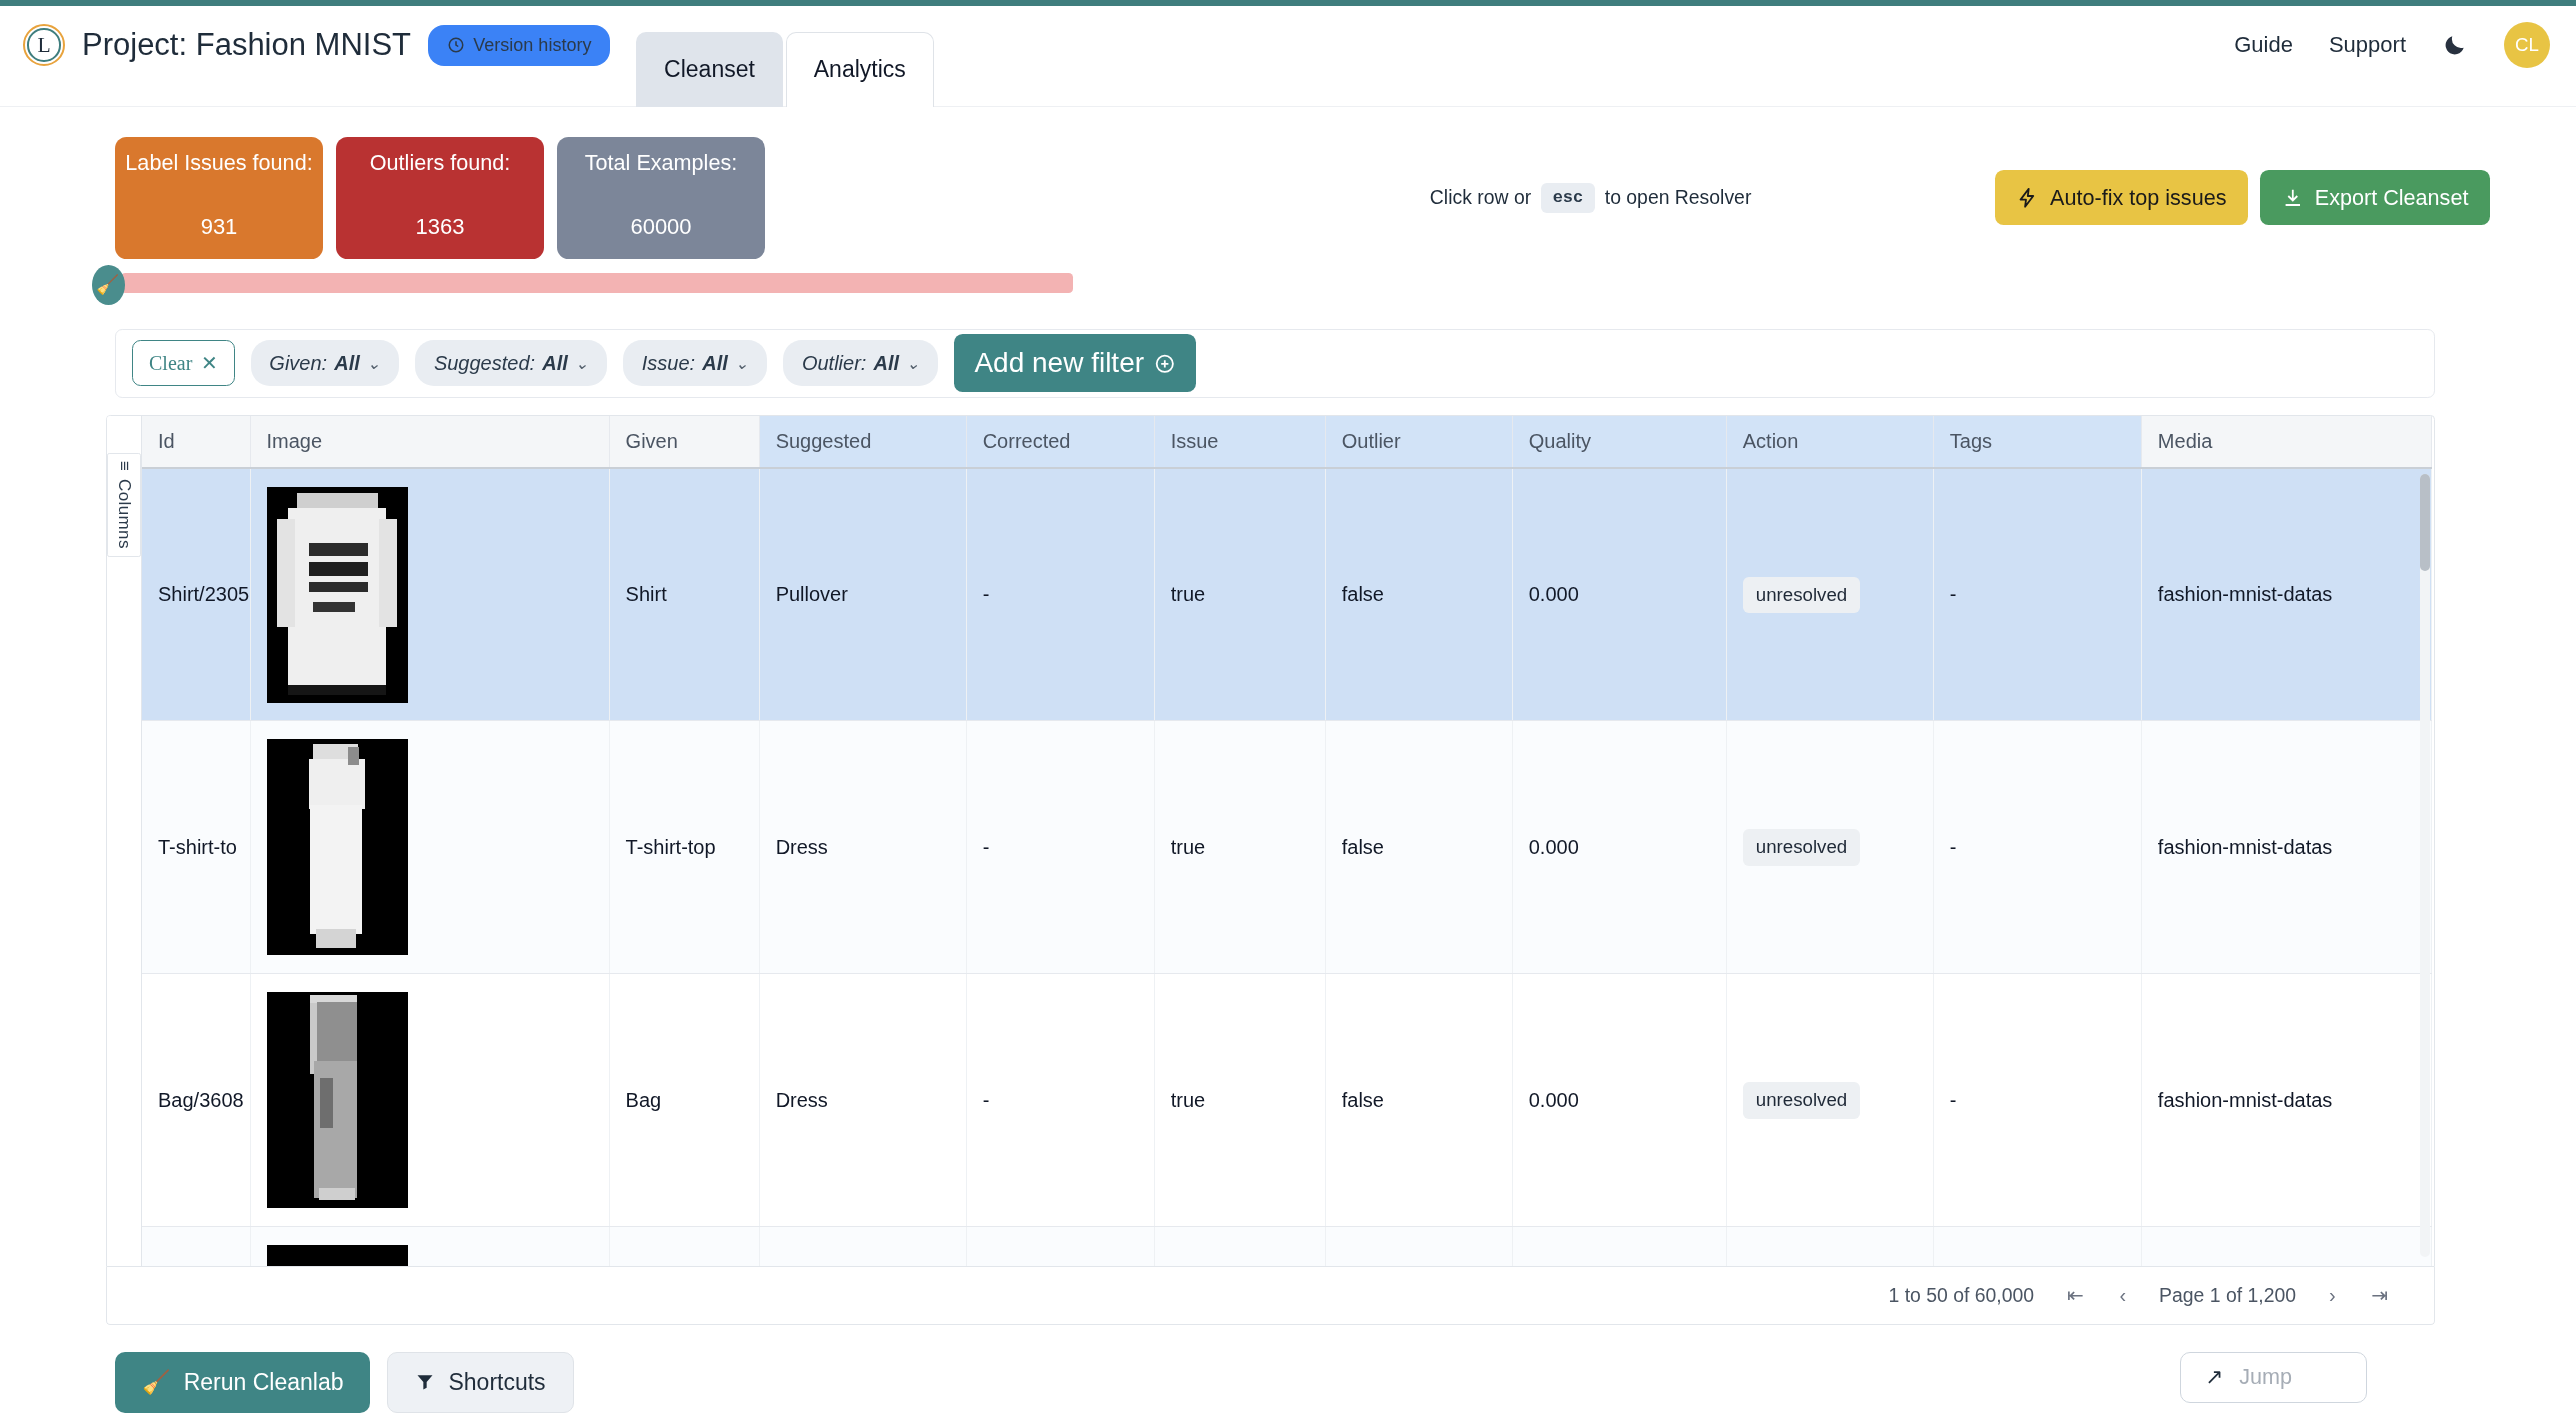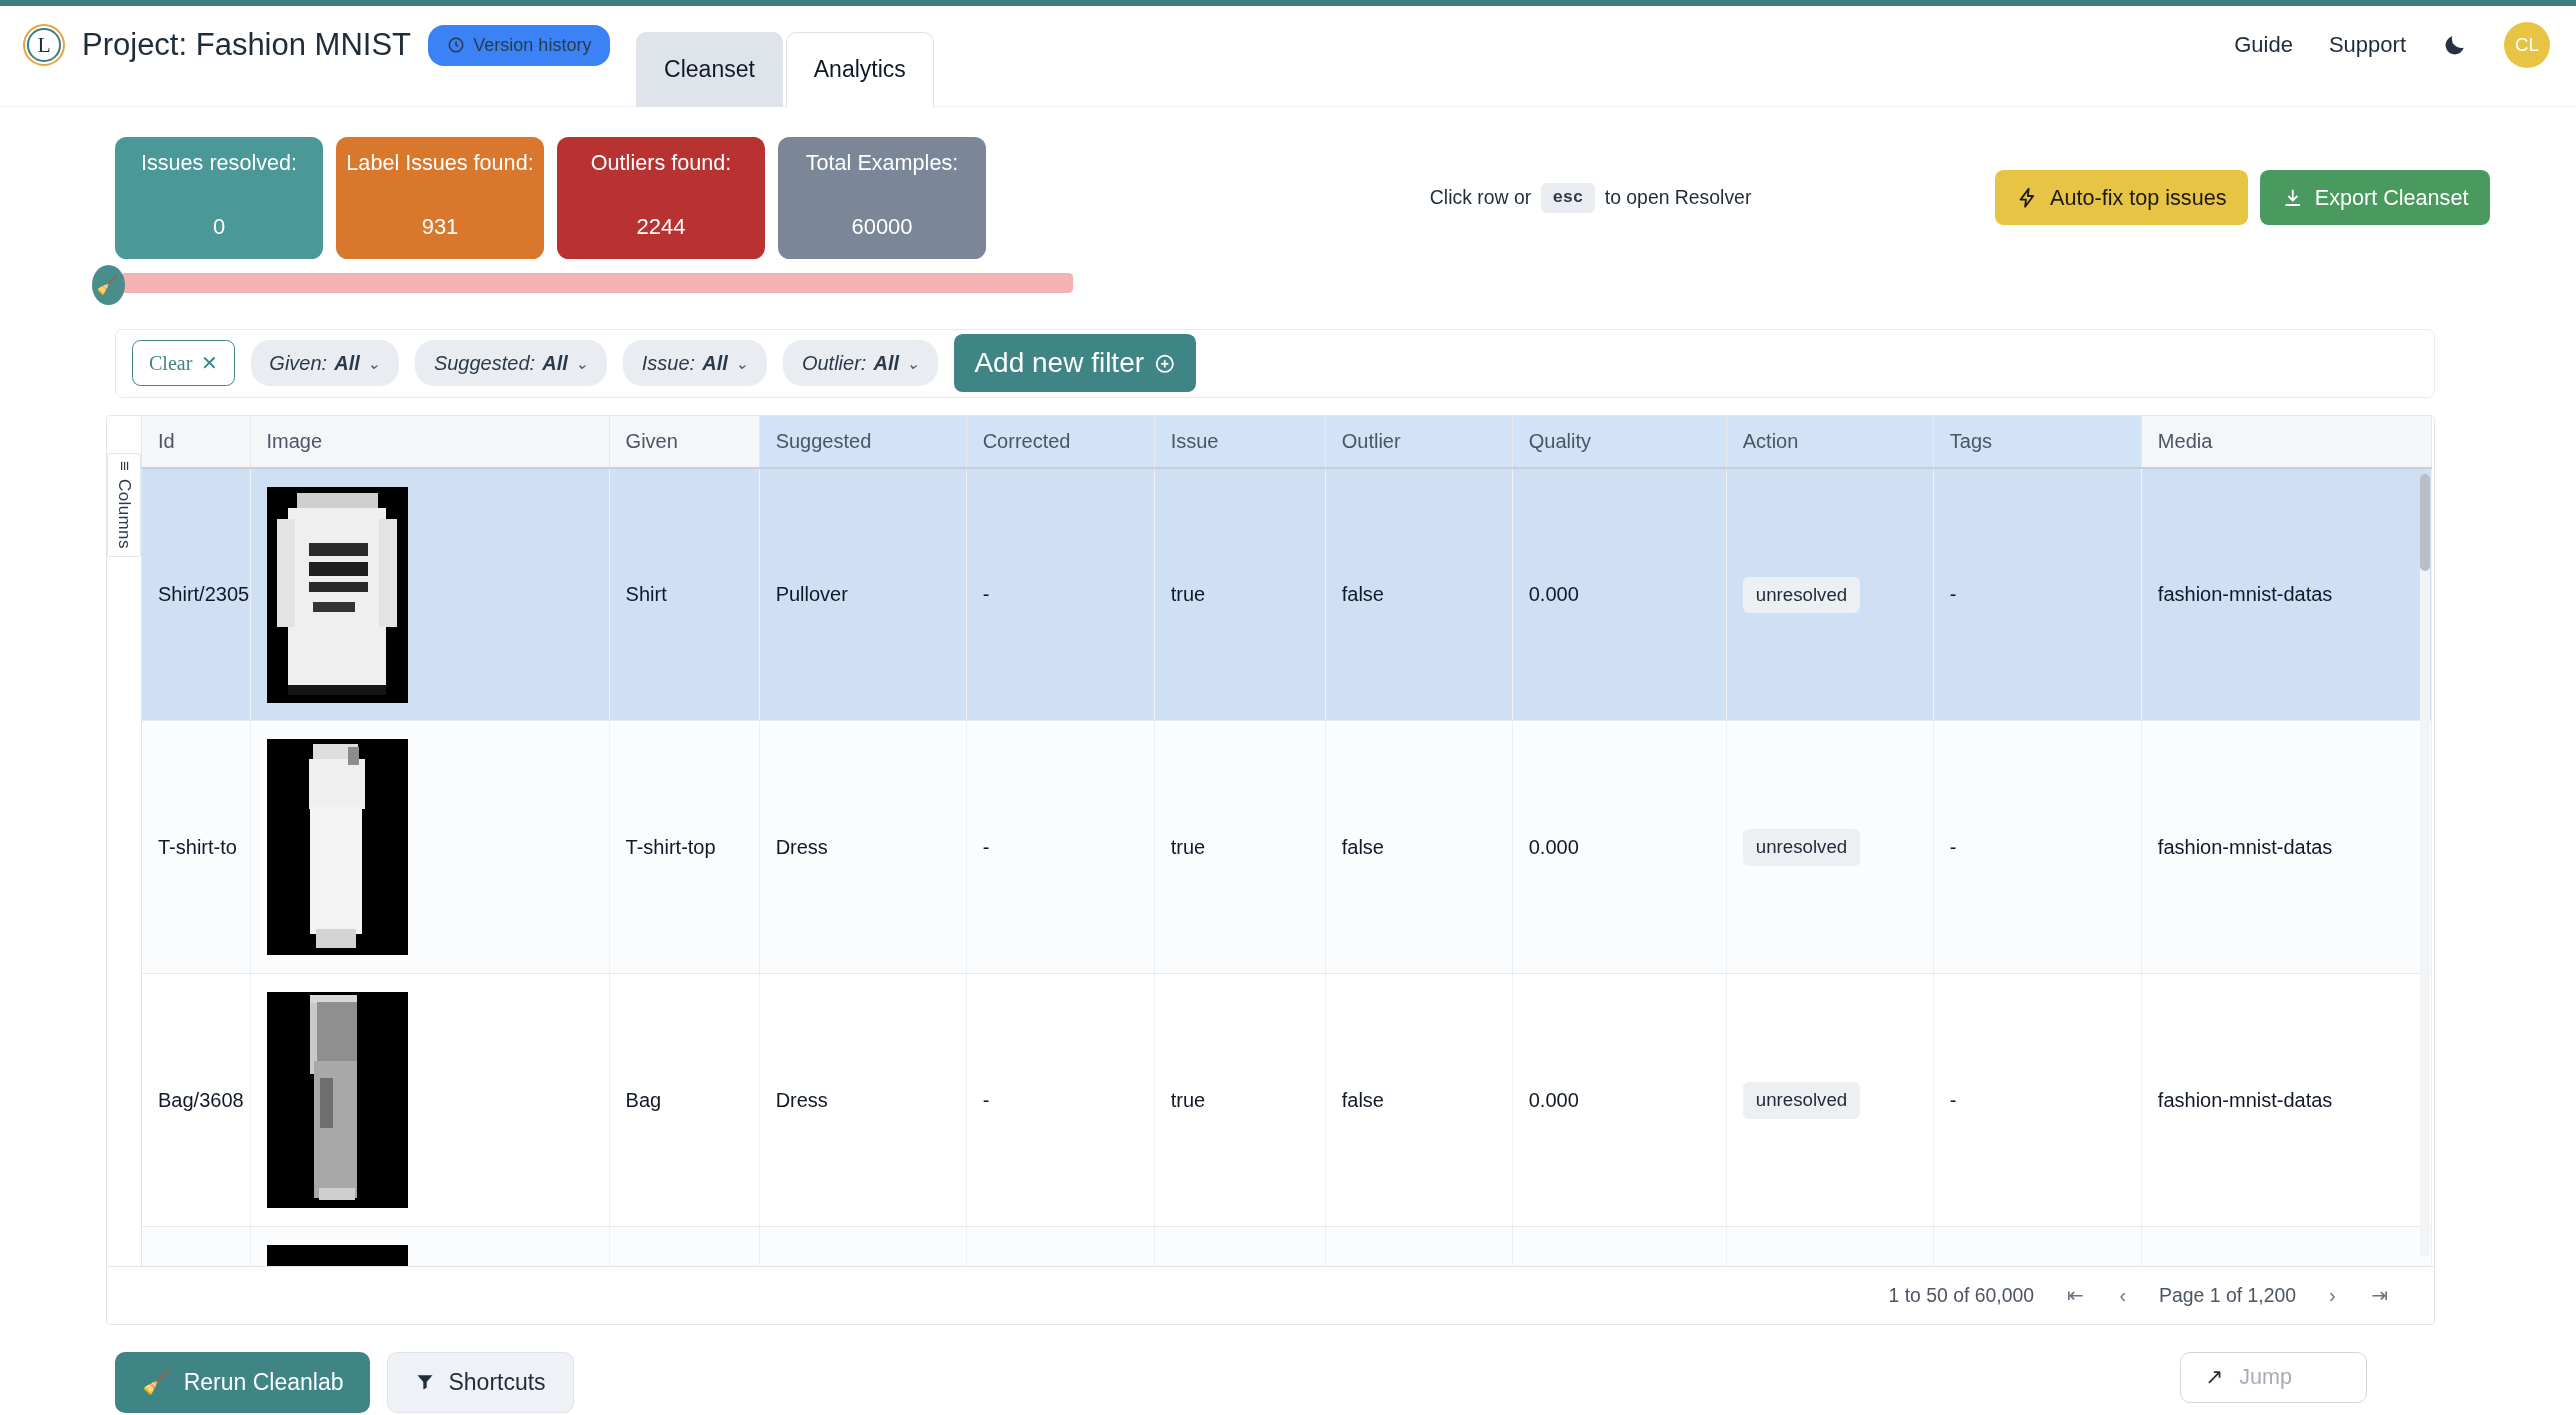--- a/index.html
+++ b/index.html
@@ -265,31 +265,27 @@
     <a class="header-link">Guide</a>
     <a class="header-link">Support</a>
     <svg class="moon-ic" viewBox="0 0 24 24">
       <path d="M20 14.5A8.5 8.5 0 0 1 9.5 4a8.5 8.5 0 1 0 10.5 10.5z" fill="#28313f"></path>
     </svg>
     <div class="avatar">CL</div>
   </div>
 </div>
 
 <div class="stats-wrap">
-  <div class="stat-card" style="background:#4a9898">
-    <div class="stat-label">Issues resolved:</div>
-    <div class="stat-value">0</div>
-  </div>
   <div class="stat-card" style="background:#d9782d">
     <div class="stat-label">Label Issues found:</div>
     <div class="stat-value">931</div>
   </div>
   <div class="stat-card" style="background:#b93232">
     <div class="stat-label">Outliers found:</div>
-    <div class="stat-value">2244</div>
+    <div class="stat-value">1363</div>
   </div>
   <div class="stat-card" style="background:#7c8699">
     <div class="stat-label">Total Examples:</div>
     <div class="stat-value">60000</div>
   </div>
 
   <div class="action-zone">
     <div class="hint">
       <span>Click row or</span>
       <span class="kbd">esc</span>

